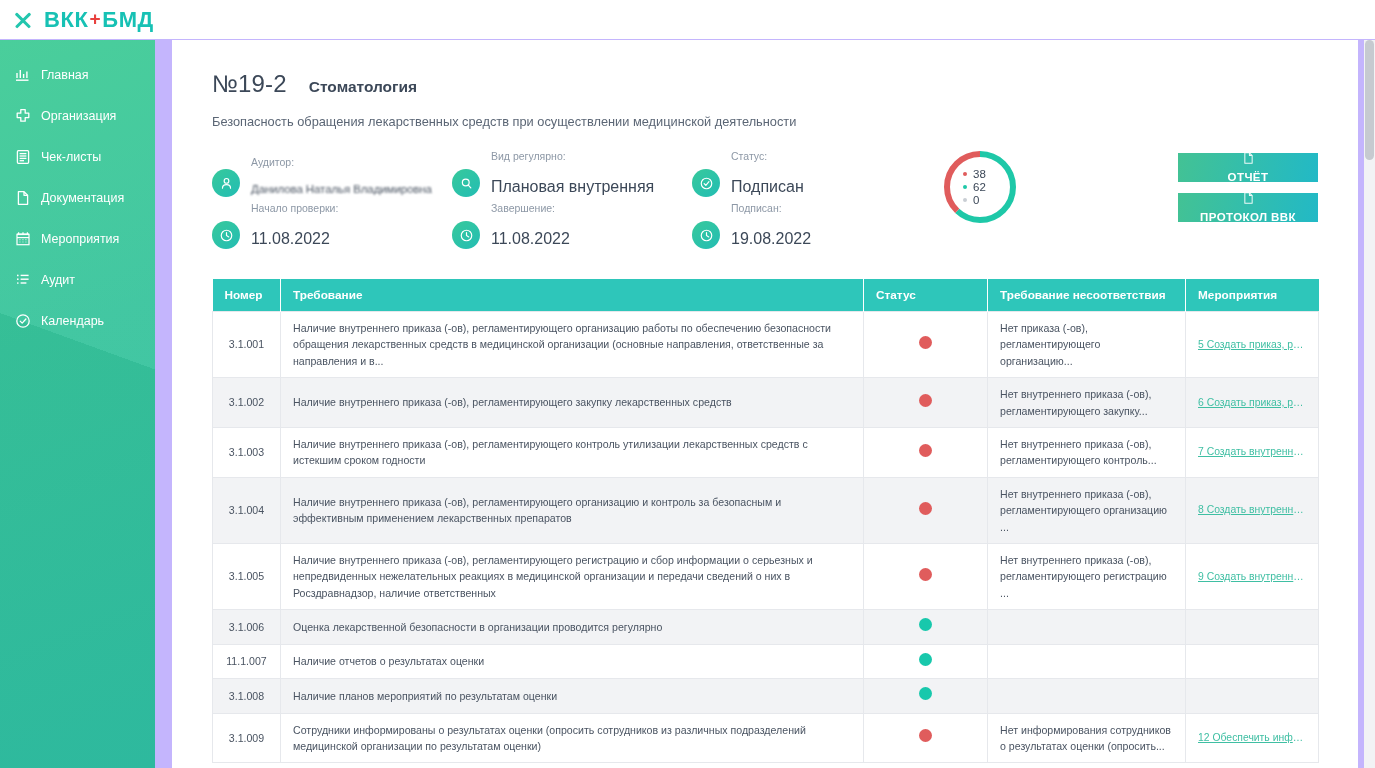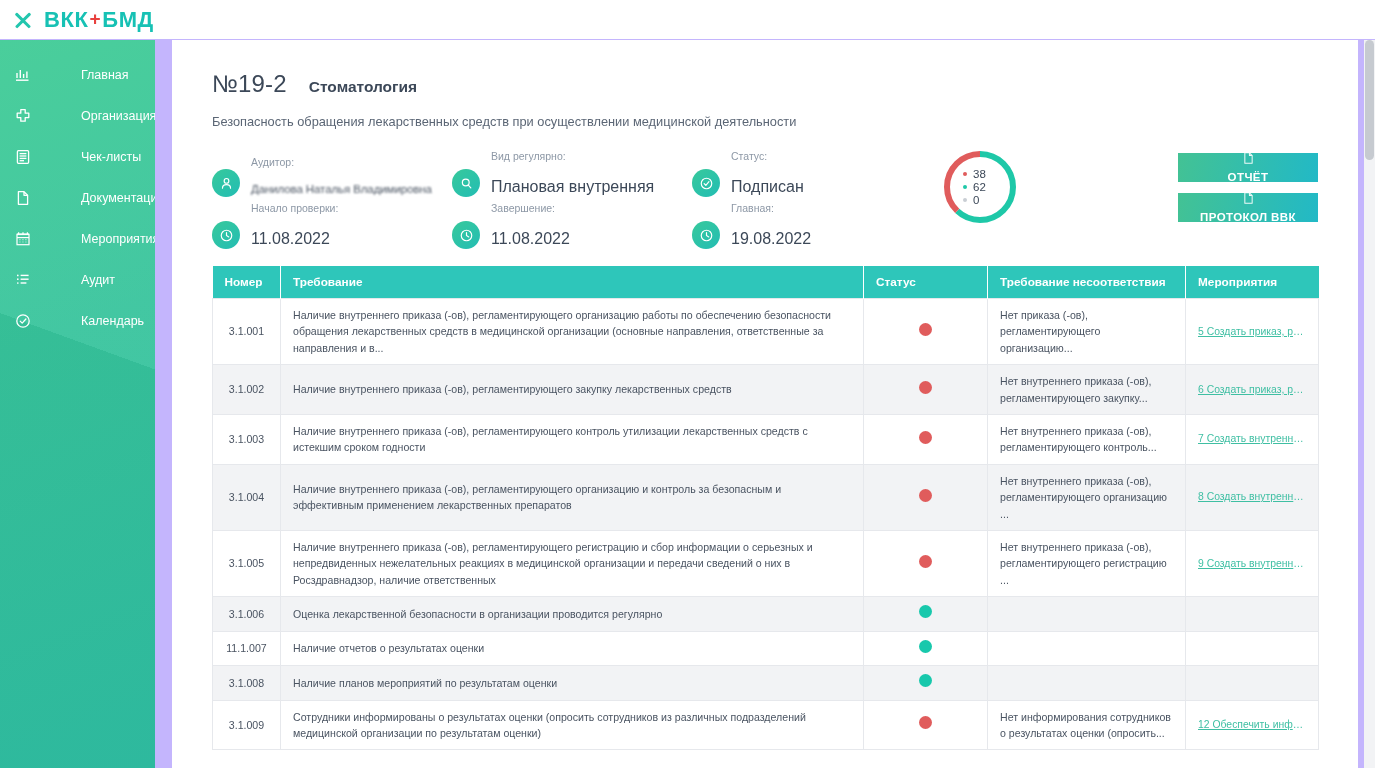--- a/index.html
+++ b/index.html
@@ -62,21 +62,21 @@
   }
   .nav-item {
     display: flex; align-items: center;
     height: 30px; padding-left: 14px;
     margin-bottom: 0px;
     color: #ffffff; font-size: 12.5px;
     cursor: pointer; position: relative; z-index: 2;
     text-decoration: none;
   }
   .nav-item + .nav-item { margin-top: 0; }
-  .nav-wrap > .nav-item { margin-bottom: 0; gap: 40px; }
+  .nav-wrap > .nav-item { margin-bottom: 0; }
   .nav-ico {
     width: 17px; height: 17px;
     margin-right: 10px; flex: none;
     display: flex; align-items: center; justify-content: center;
   }
   .nav-ico svg { display: block; }
   .nav-label { white-space: nowrap; }
 
   
   .page {
@@ -170,21 +170,21 @@
     font-size: 11.5px; font-weight: bold;
     letter-spacing: .4px;
     display: flex; align-items: center; justify-content: center;
     gap: 7px; cursor: pointer;
     font-family: inherit;
     flex-direction: column;
   }
   .btn svg { display: block; opacity: .92; }
 
   
-  .tbl-wrap { margin-top: 17px; }
+  .tbl-wrap { margin-top: 30px; }
   table.audit {
     width: 1106px; border-collapse: collapse;
     table-layout: fixed;
   }
   table.audit thead th {
     background: #2ec6ba;
     color: #ffffff;
     font-size: 11.8px; font-weight: bold;
     text-align: left;
     padding: 9px 12px;
@@ -429,21 +429,21 @@
         </div>
 
         <div class="info-cell">
           <span class="bubble">
             <svg width="15" height="15" viewBox="0 0 16 16" fill="none" stroke="#fff" stroke-width="1.25">
               <circle cx="8" cy="8" r="5.6"></circle>
                 <path d="M8 4.8V8l2.4 1.5" stroke-linecap="round"></path>
             </svg>
           </span>
           <span class="info-text">
-            <span class="info-lbl" style="display:block">Главная:</span>
+            <span class="info-lbl" style="display:block">Подписан:</span>
             <span class="info-val" style="display:block">19.08.2022</span>
           </span>
         </div>
 
       </div>
 
       <div class="donut-wrap">
         <svg width="76" height="76" viewBox="0 0 76 76">
 
           <circle cx="38" cy="38" r="33" fill="none" stroke="#1ec8a8" stroke-width="6" stroke-dasharray="128.6 78.7" stroke-dashoffset="0" transform="rotate(-90 38 38)"></circle>

